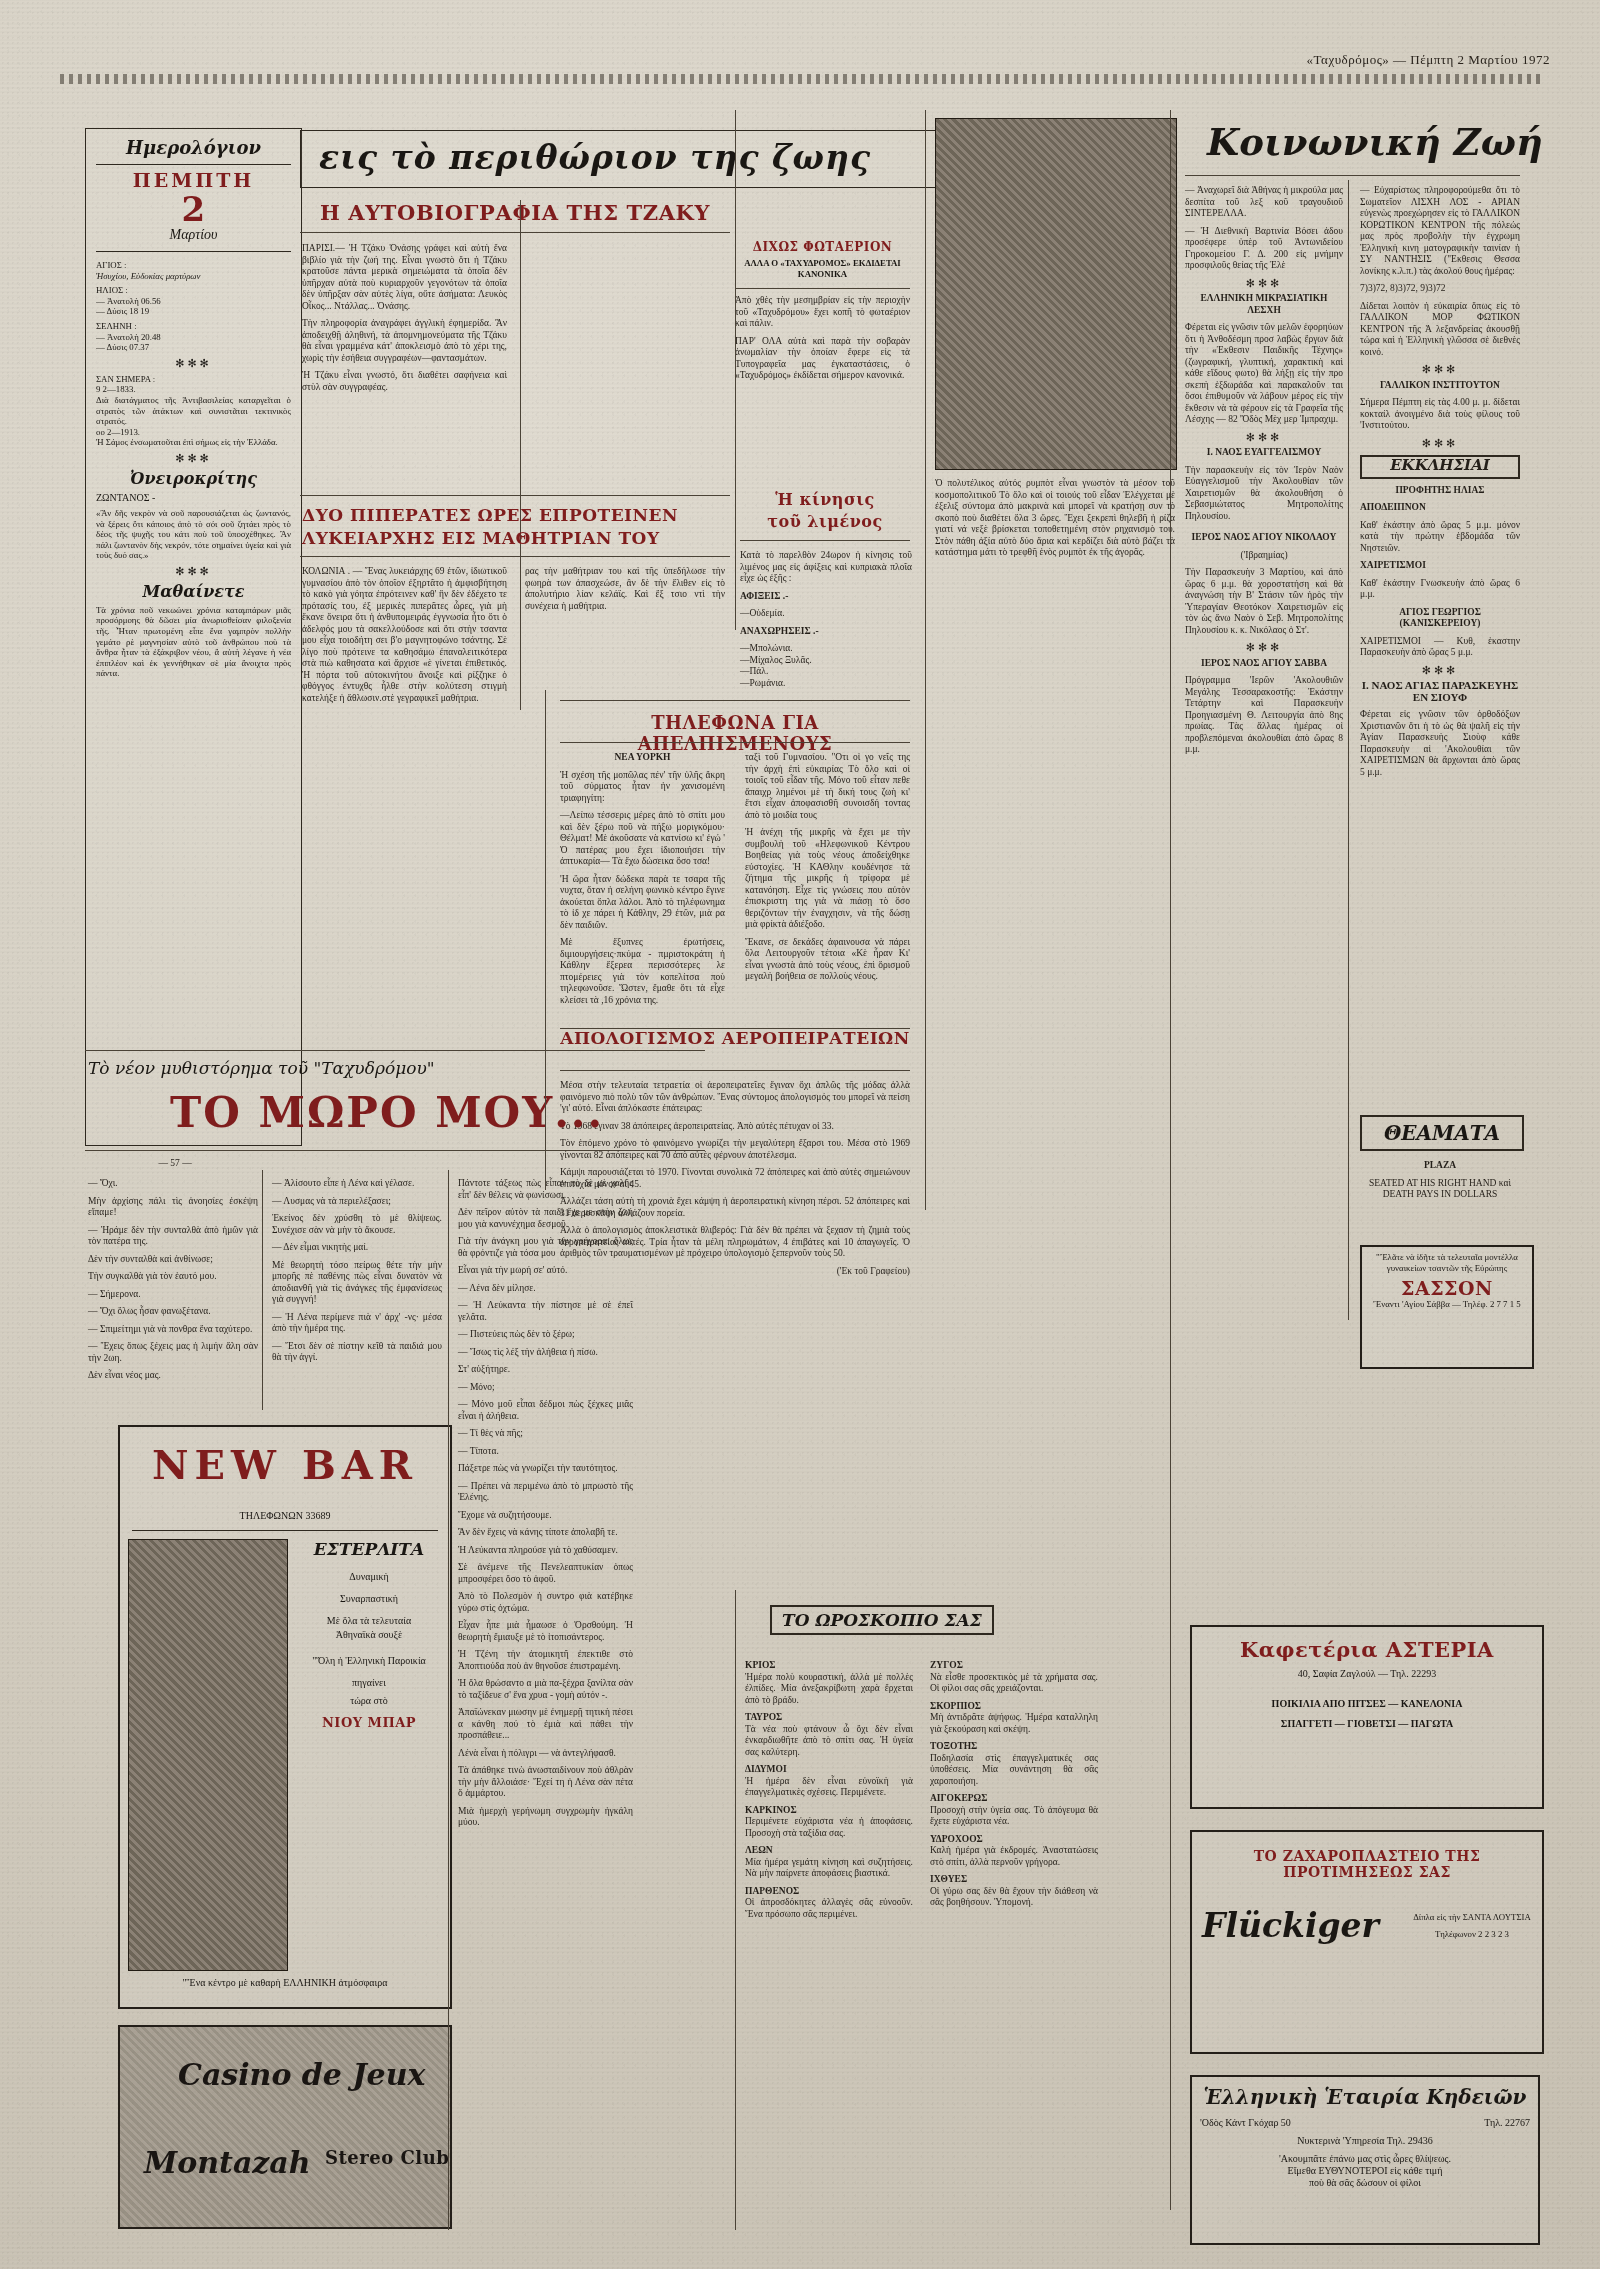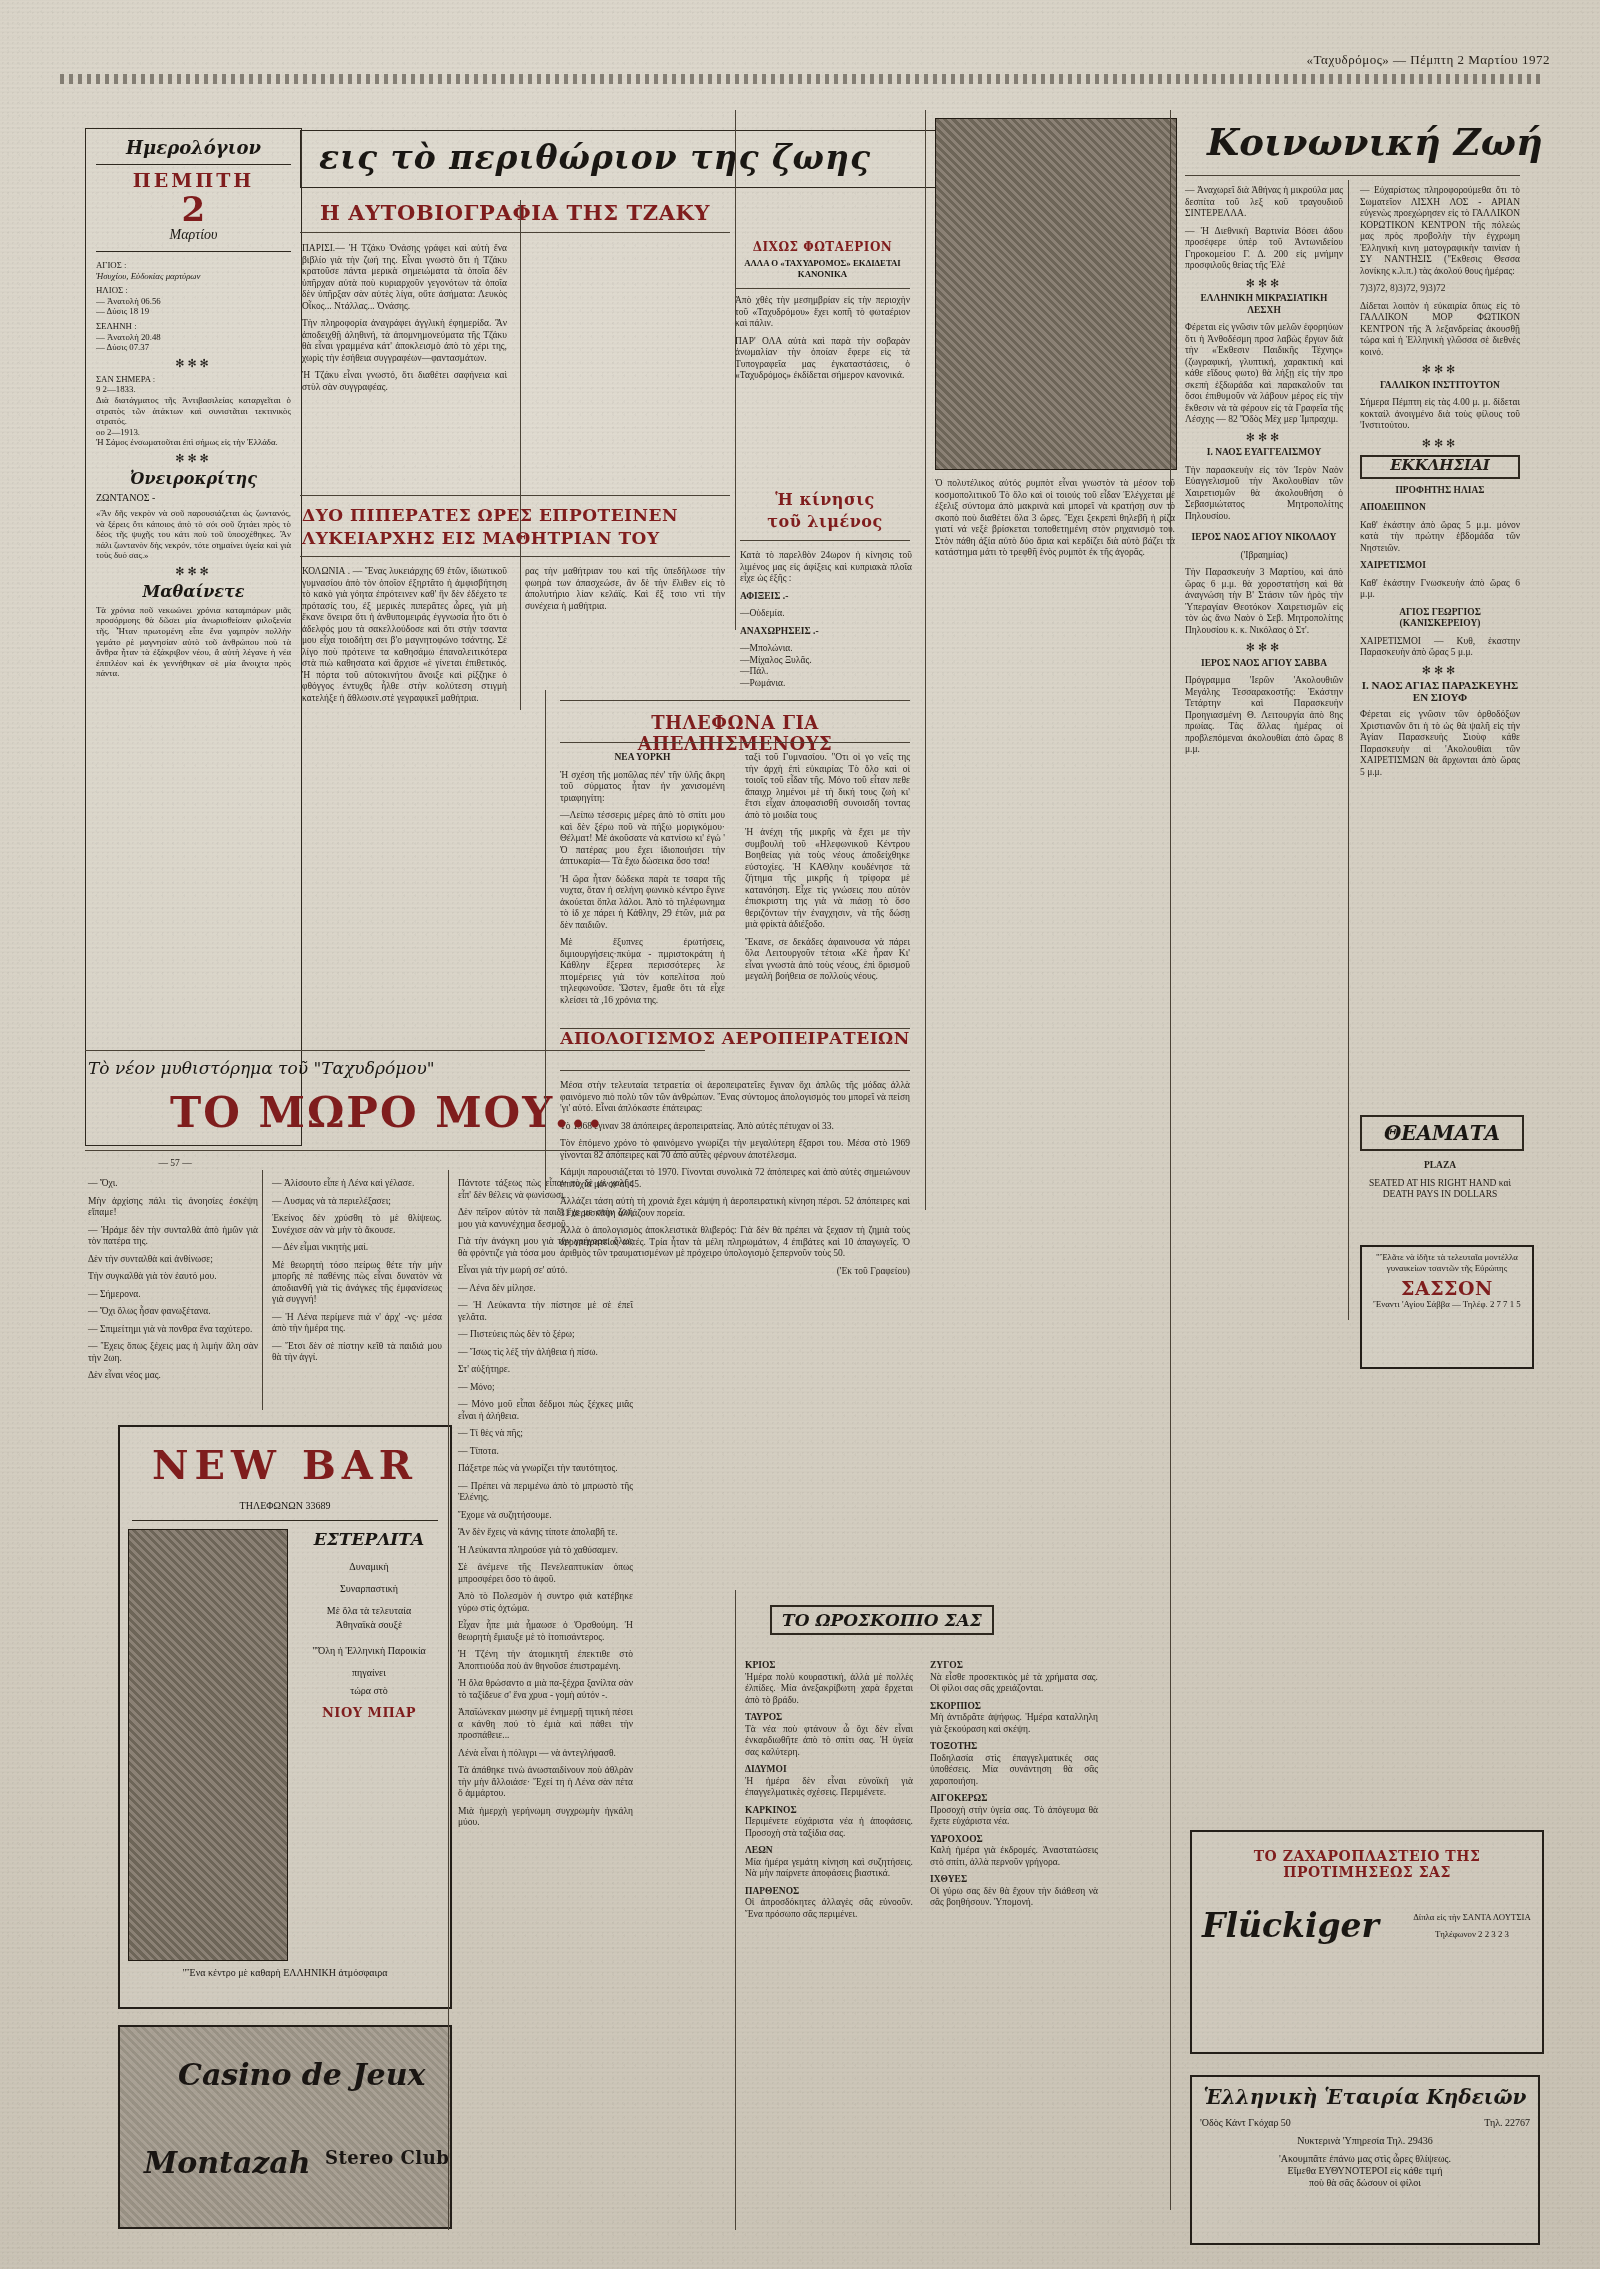--- a/index.html
+++ b/index.html
@@ -210,21 +210,21 @@
     <p>Ἡ Τζένη τὴν ἀτομικητῆ ἐπεκτιθε στὸ Ἀποπτιούδα ποὺ ἀν θηνοῦσε ἐπιστραμένη.</p>
     <p>Ἡ ὅλα θρώσαντο α μιὰ πα-ξέχρα ξανίλτα σὰν τὸ ταξίδευε σ' ἕνα χρυα - γομὴ αὐτόν -.</p>
     <p>Ἀπαϊώνεκαν μιωσην μὲ ἐνημερῇ τητικὴ πέσει α κάνθη πού τὸ ἐμιὰ καὶ πάθει τὴν προσπάθειε...</p>
     <p>Λένὰ εἶναι ἡ πόλιγρι — νὰ ἀντεγλήφασθ.</p>
     <p>Τὰ ἀπάθηκε τινὼ ἀνωσταιδίνουν ποὺ ἀθλρὰν τὴν μὴν ἄλλοιάσε· Ἔχεί τη ἡ Λένα σὰν πέτα ὅ ἀμμάρτου.</p>
     <p>Μιὰ ἡμερχὴ γερήνωμη συγχρωμὴν ἡγκάλη μύου.</p>
   </div>
 
   <div class="col adbox" style="left:118px;top:1425px;width:330px;height:580px;">
     <div class="center hdl" style="font-size:40px;letter-spacing:6px;margin-top:14px;">NEW BAR</div>
-    <div class="center sm" style="margin-top:12px;">ΤΗΛΕΦΩΝΩΝ 33689</div>
+    <div class="center sm" style="margin-top:22px;">ΤΗΛΕΦΩΝΩΝ 33689</div>
     <div class="hline" style="position:static;border-top:1px solid #2e281f;margin:8px 12px;"></div>
     <div style="display:flex;">
       <div class="photo" style="width:158px;height:430px;margin-left:8px;border:1px solid #2a241d;"></div>
       <div style="width:150px;padding:0 6px;">
         <div class="bigscript center" style="font-size:17px;">ΕΣΤΕΡΛΙΤΑ</div>
         <div class="center sm" style="margin-top:12px;">Δυναμικὴ</div>
         <div class="center sm" style="margin-top:10px;">Συναρπαστικὴ</div>
         <div class="center sm" style="margin-top:10px;">Μὲ ὅλα τὰ τελευταία</div>
         <div class="center sm" style="margin-top:2px;">Ἀθηναϊκὰ σουξὲ</div>
         <div class="center sm" style="margin-top:14px;">"Ὅλη ἡ Ἑλληνικὴ Παροικία</div>
@@ -314,20 +314,26 @@
   <div class="col tiny" style="left:1360px;top:1160px;width:160px;">
     <p style="text-align:center;font-weight:bold;">PLAZA</p>
     <p style="text-align:center;">SEATED AT HIS RIGHT HAND καὶ DEATH PAYS IN DOLLARS</p>
   </div>
   <div class="col adbox" style="left:1360px;top:1245px;width:160px;height:110px;padding:5px;">
     <div class="xs center">"Ἔλᾶτε νὰ ἰδῆτε τὰ τελευταῖα μοντέλλα γυναικείων τσαντῶν τῆς Εὐρώπης</div>
     <div class="hdl center" style="font-size:19px;margin-top:4px;">ΣΑΣΣΟΝ</div>
     <div class="xs center">Ἔναντι 'Αγίου Σάββα — Τηλέφ. 2 7 7 1 5</div>
   </div>
 
+  <div class="col adbox" style="left:1190px;top:1625px;width:330px;height:160px;padding:10px;">
+    <div class="center hdl" style="font-size:21px;">Καφετέρια ΑΣΤΕΡΙΑ</div>
+    <div class="center sm" style="margin-top:6px;">40, Σαφία Ζαγλούλ — Τηλ. 22293</div>
+    <div class="center sm" style="margin-top:18px;font-weight:bold;">ΠΟΙΚΙΛΙΑ ΑΠΟ ΠΙΤΣΕΣ — ΚΑΝΕΛΟΝΙΑ</div>
+    <div class="center sm" style="margin-top:8px;font-weight:bold;">ΣΠΑΓΓΕΤΙ — ΓΙΟΒΕΤΣΙ — ΠΑΓΩΤΑ</div>
+  </div>
 
   <div class="col adbox" style="left:1190px;top:1830px;width:330px;height:200px;padding:10px;">
     <div class="center hdl" style="font-size:14px;margin-top:6px;">ΤΟ ΖΑΧΑΡΟΠΛΑΣΤΕΙΟ ΤΗΣ ΠΡΟΤΙΜΗΣΕΩΣ ΣΑΣ</div>
     <div style="display:flex;align-items:center;margin-top:26px;">
       <div class="bigscript" style="font-size:33px;flex:1;">Flückiger</div>
       <div style="width:120px;">
         <div class="xs center">Δίπλα εἰς τὴν ΣΑΝΤΑ ΛΟΥΤΣΙΑ</div>
         <div class="xs center" style="margin-top:6px;">Τηλέφωνον 2 2 3 2 3</div>
       </div>
     </div>

